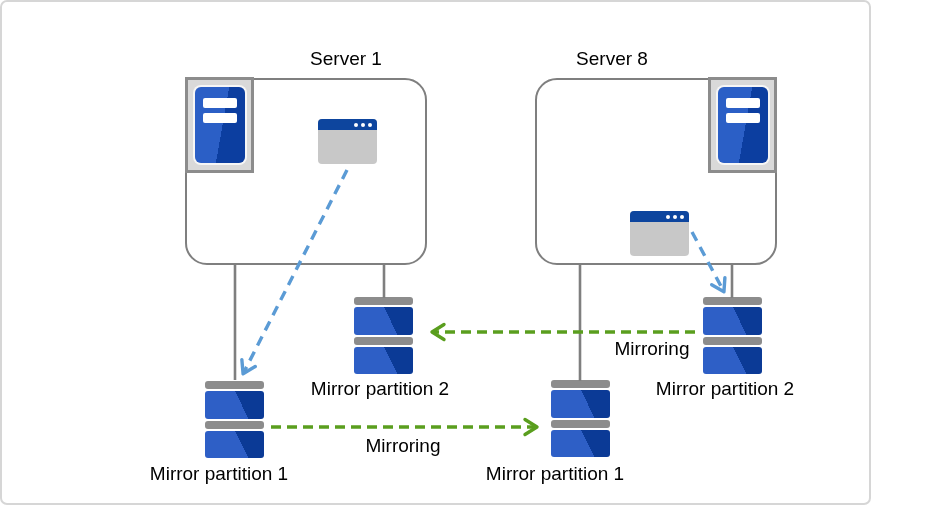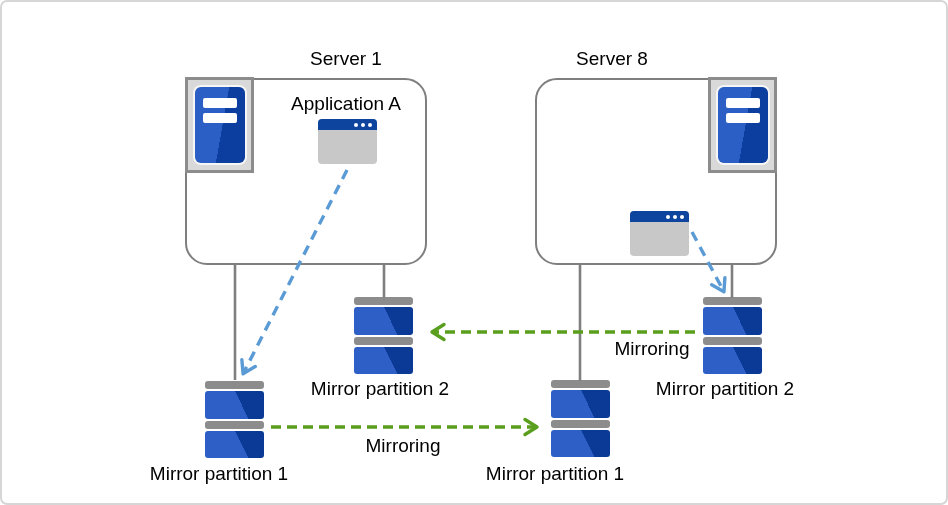--- a/index.html
+++ b/index.html
@@ -1,17 +1,17 @@
 <!DOCTYPE html>
 <html><head>
 <meta charset="utf-8">
 <style>
   html,body{margin:0;padding:0;background:#fff;}
   #canvas{
-    position:relative;width:948px;height:505px;background:#ffffff;
+    position:relative;width:871px;height:505px;background:#ffffff;
     box-sizing:border-box;border:2px solid #d6d6d6;border-radius:7px;
     overflow:hidden;font-family:"Liberation Sans", sans-serif;color:#000;
   }
   .label{
     position:absolute;font-size:19px;line-height:1.1;white-space:nowrap;
     transform:translateX(-50%);
   }
   
   .server-box{
     position:absolute;width:242px;height:187px;box-sizing:border-box;
@@ -71,21 +71,20 @@
       <span class="bar b2"></span>
     </div>
   </div>
   <div class="tower-frame" style="left:706px;top:75px;">
     <div class="tower">
       <span class="bar b1"></span>
       <span class="bar b2"></span>
     </div>
   </div>
 
-  <div class="label" style="left:344px;top:92px;">Application A</div>
   <div class="appwin" style="left:316px;top:117px;">
     <div class="titlebar">
       <span class="dots">
           <span></span>
           <span></span>
           <span></span>
         </span>
     </div>
   </div>
 

